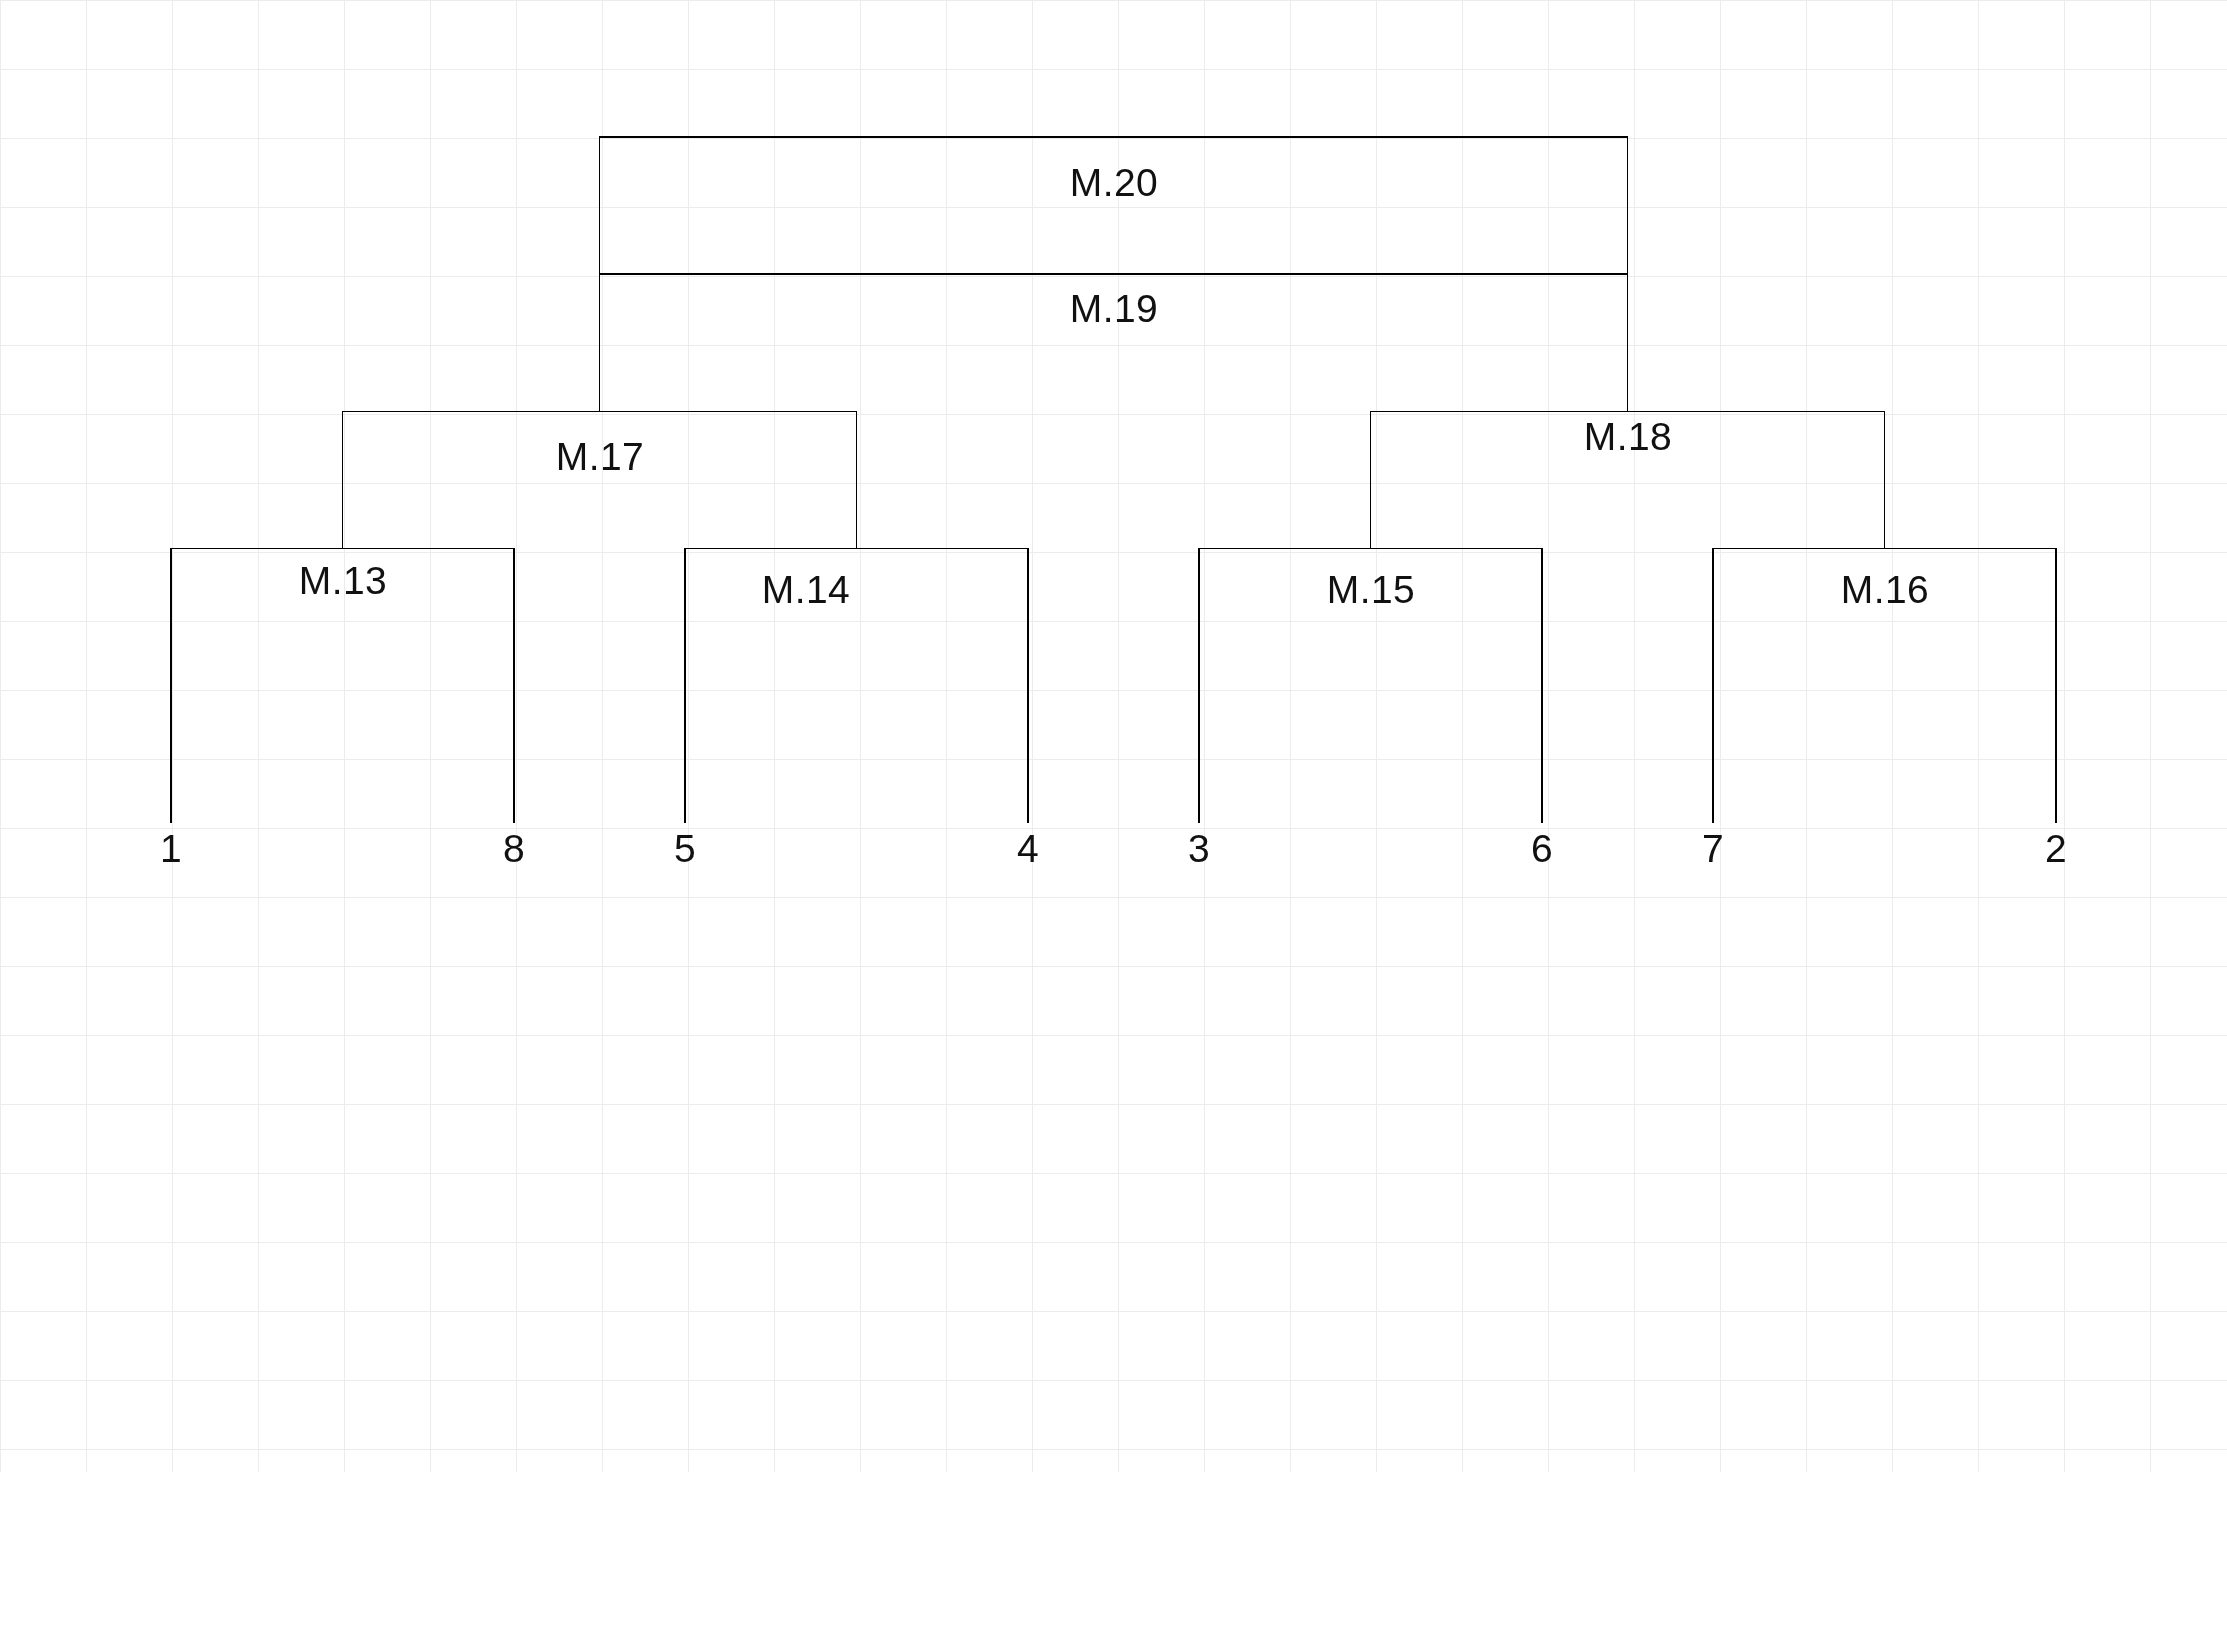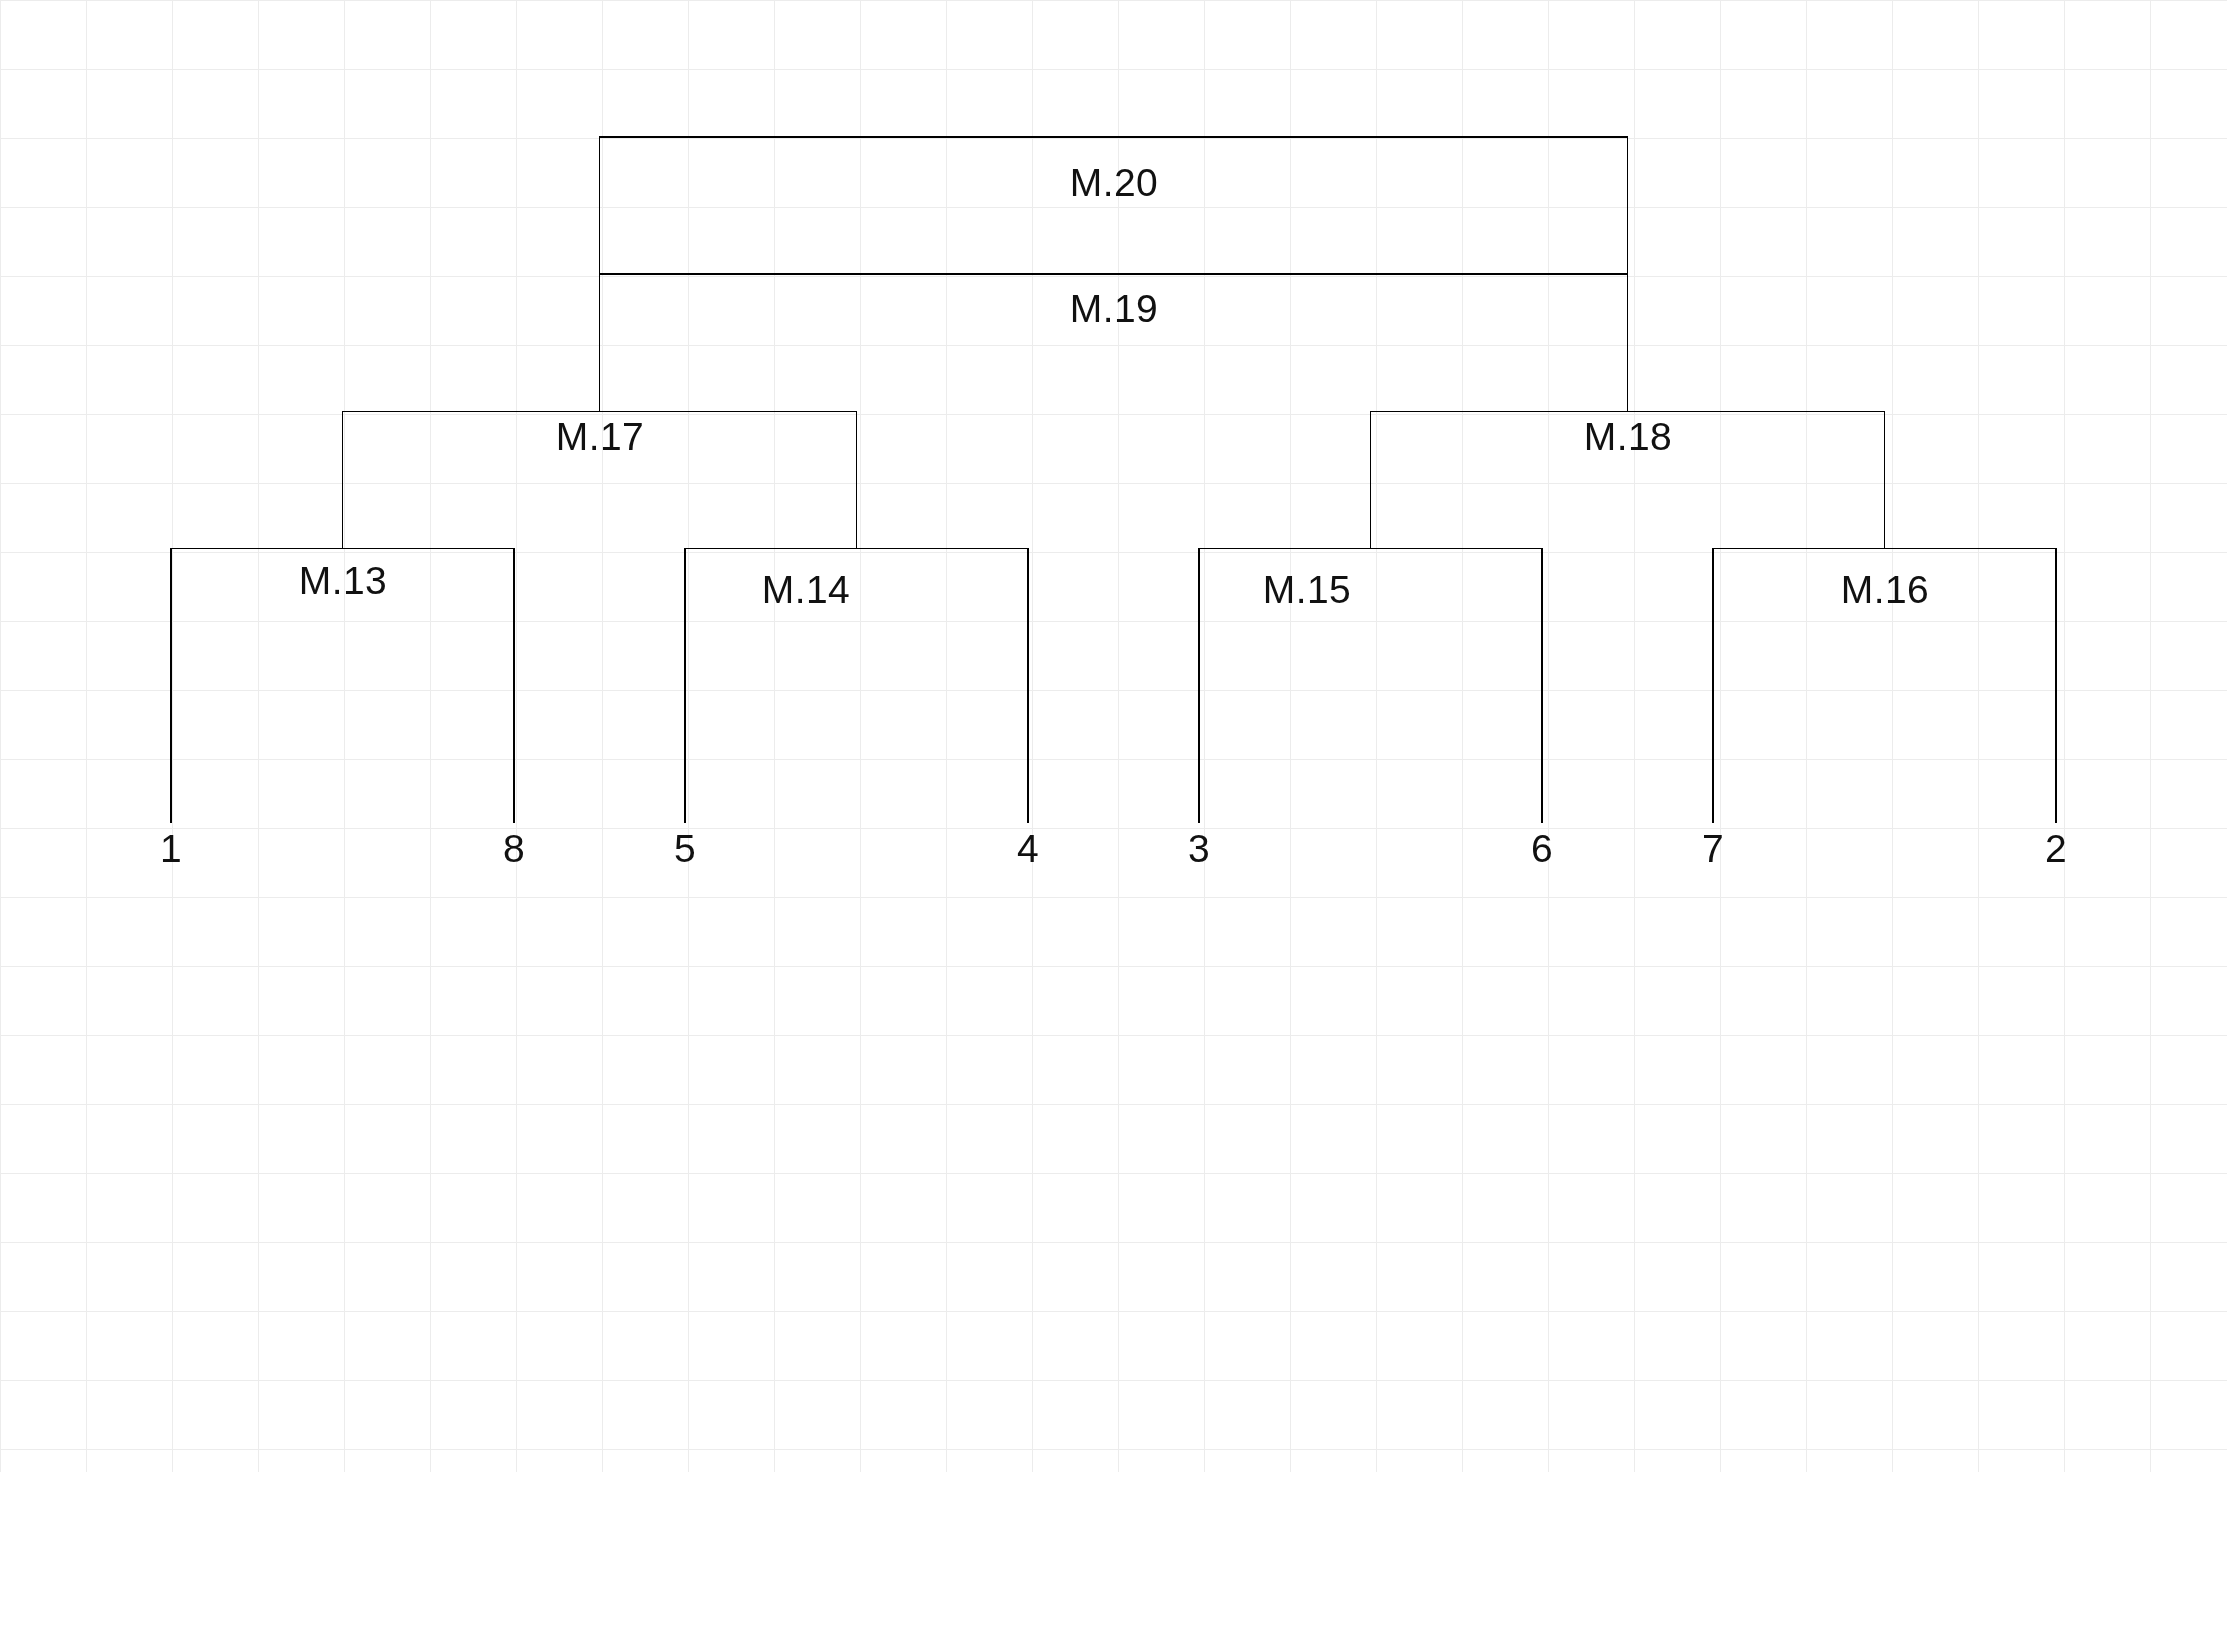--- a/index.html
+++ b/index.html
@@ -48,25 +48,25 @@
     <path d="M400,640 L400,480 L1000,480 L1000,640"></path>
     <path d="M1600,640 L1600,480 L2200,480 L2200,640"></path>
     <path d="M200,960 L200,640 L600,640 L600,960"></path>
     <path d="M800,960 L800,640 L1200,640 L1200,960"></path>
     <path d="M1400,960 L1400,640 L1800,640 L1800,960"></path>
     <path d="M2000,960 L2000,640 L2400,640 L2400,960"></path>
   </svg>
 
   <div class="lbl" style="left:1114px; top:182px">M.20</div>
   <div class="lbl" style="left:1114px; top:308px">M.19</div>
-  <div class="lbl" style="left:600px;  top:436px">M.17</div>
+  <div class="lbl" style="left:600px;  top:456px">M.17</div>
   <div class="lbl" style="left:1628px; top:436px">M.18</div>
   <div class="lbl" style="left:343px;  top:580px">M.13</div>
   <div class="lbl" style="left:806px; top:589px">M.14</div>
-  <div class="lbl" style="left:1307px; top:589px">M.15</div>
+  <div class="lbl" style="left:1371px; top:589px">M.15</div>
   <div class="lbl" style="left:1885px; top:589px">M.16</div>
 
   <div class="lbl" style="left:171px;  top:848px">1</div>
   <div class="lbl" style="left:514px;  top:848px">8</div>
   <div class="lbl" style="left:685px;  top:848px">5</div>
   <div class="lbl" style="left:1028px; top:848px">4</div>
   <div class="lbl" style="left:1199px; top:848px">3</div>
   <div class="lbl" style="left:1542px; top:848px">6</div>
   <div class="lbl" style="left:1713px; top:848px">7</div>
   <div class="lbl" style="left:2056px; top:848px">2</div>

